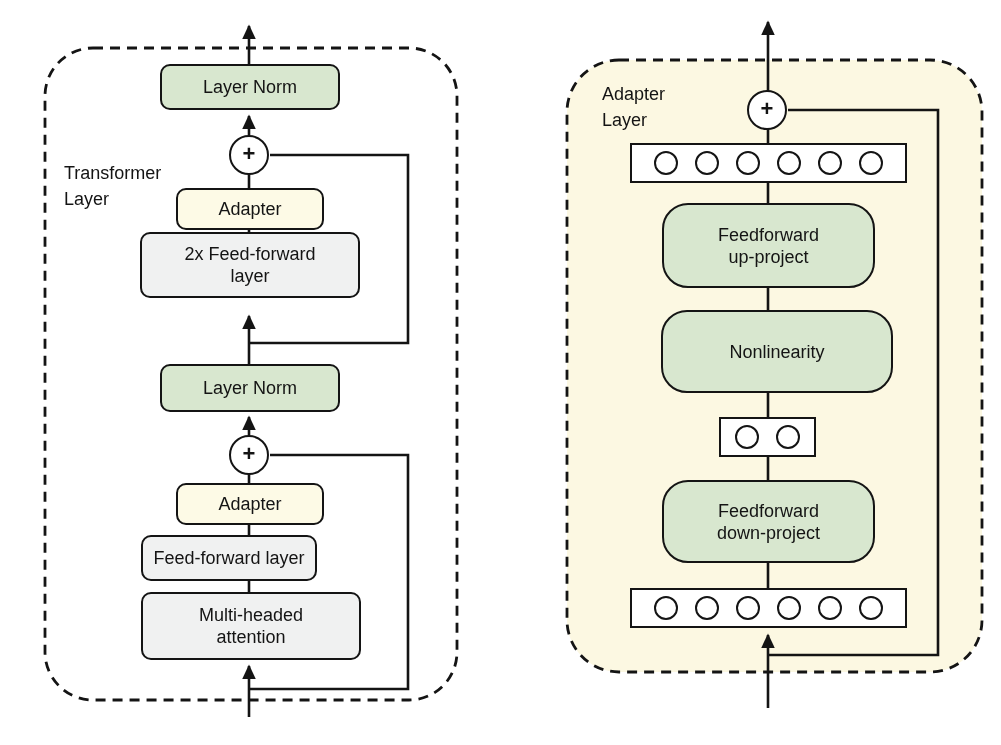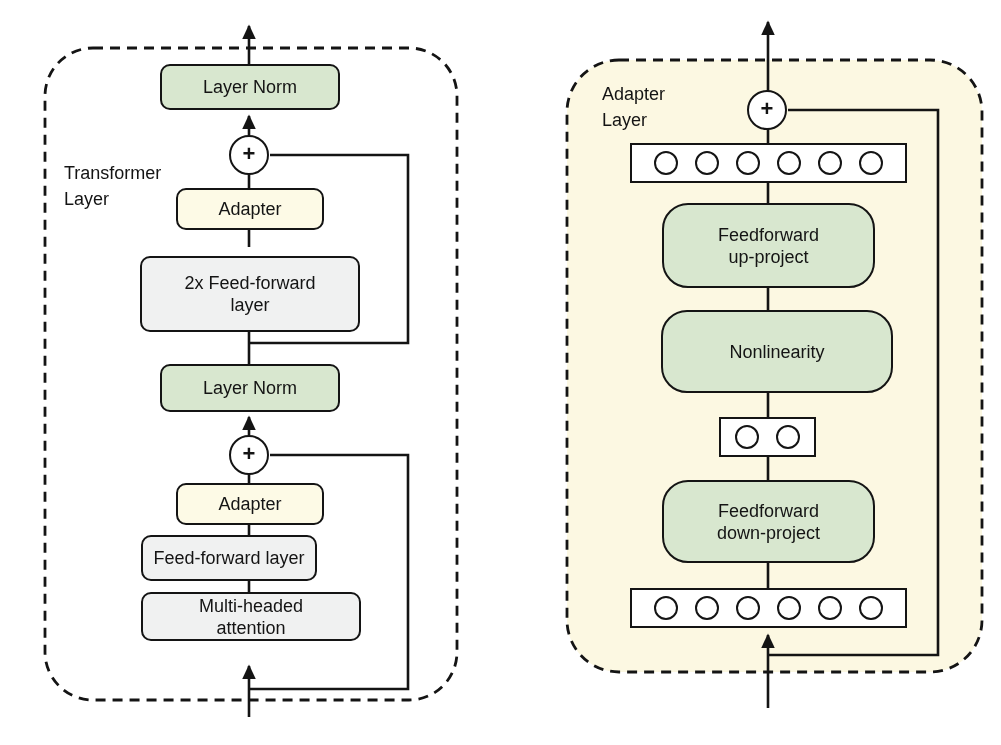--- a/index.html
+++ b/index.html
@@ -91,32 +91,32 @@
 
   <div class="panel-label" style="left:64px;top:128px;margin-top:32px;">Transformer
 Layer</div>
 
   <div class="box green" style="left:160px;top:64px;width:180px;height:46px;">Layer Norm</div>
 
   <div class="plus" style="left:229px;top:135px;">+</div>
 
   <div class="box cream" style="left:176px;top:188px;width:148px;height:42px;">Adapter</div>
 
-  <div class="box gray" style="left:140px;top:256px;width:220px;height:76px;">2x Feed-forward
+  <div class="box gray" style="left:140px;top:232px;width:220px;height:66px;">2x Feed-forward
 layer</div>
 
   <div class="box green" style="left:160px;top:364px;width:180px;height:48px;">Layer Norm</div>
 
   <div class="plus" style="left:229px;top:435px;">+</div>
 
   <div class="box cream" style="left:176px;top:483px;width:148px;height:42px;">Adapter</div>
 
   <div class="box gray" style="left:141px;top:535px;width:176px;height:46px;">Feed-forward layer</div>
 
-  <div class="box gray" style="left:141px;top:592px;width:220px;height:49px;">Multi-headed
+  <div class="box gray" style="left:141px;top:592px;width:220px;height:68px;">Multi-headed
 attention</div>
 
   <div class="panel-label" style="left:602px;top:81px;">Adapter
 Layer</div>
 
   <div class="plus" style="left:747px;top:90px;">+</div>
 
   <div class="row" style="left:630px;top:143px;width:277px;height:40px;">
       <span class="unit-circle"></span>
       <span class="unit-circle"></span>

